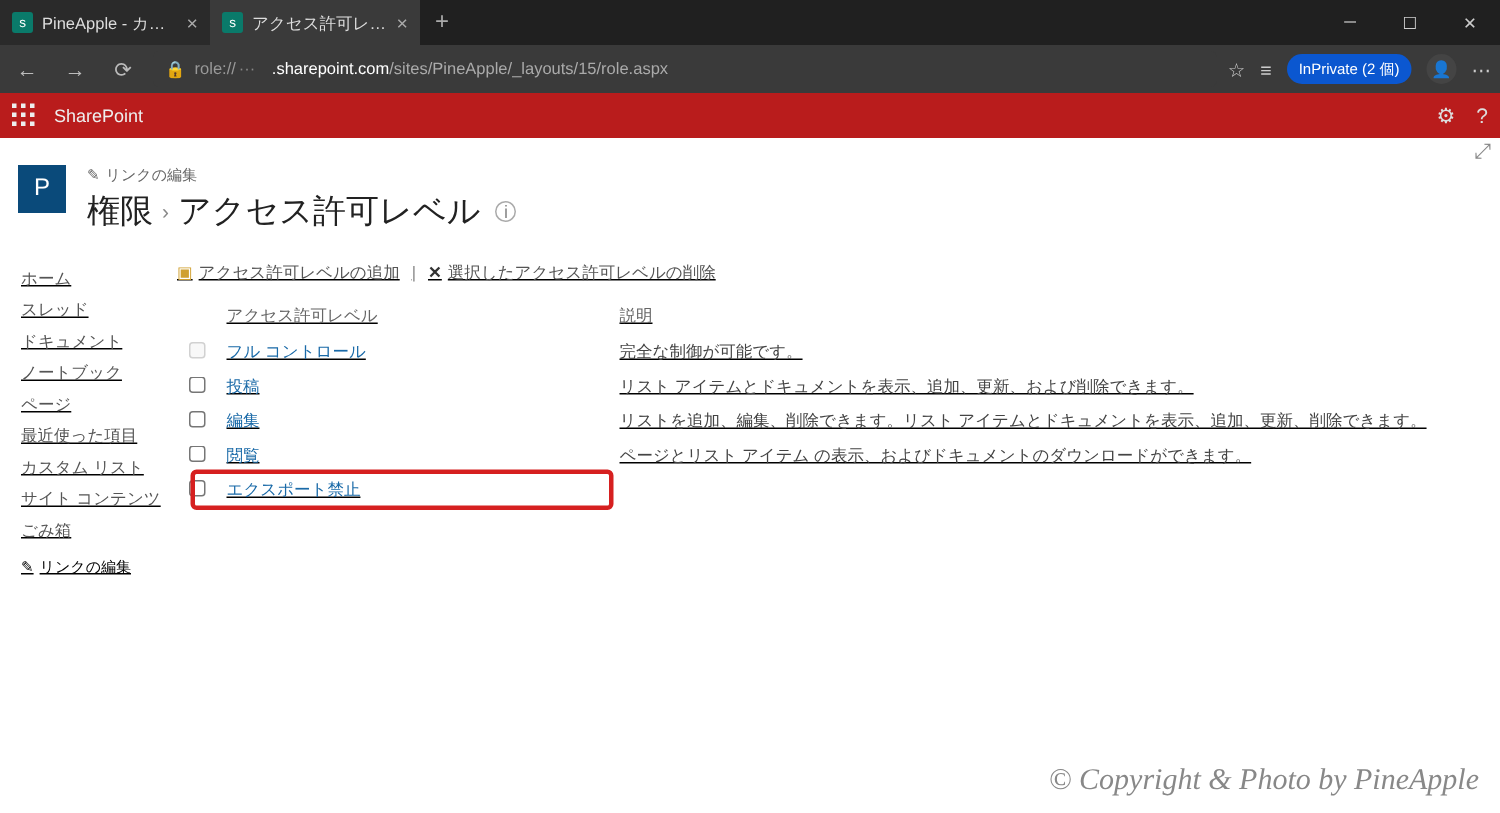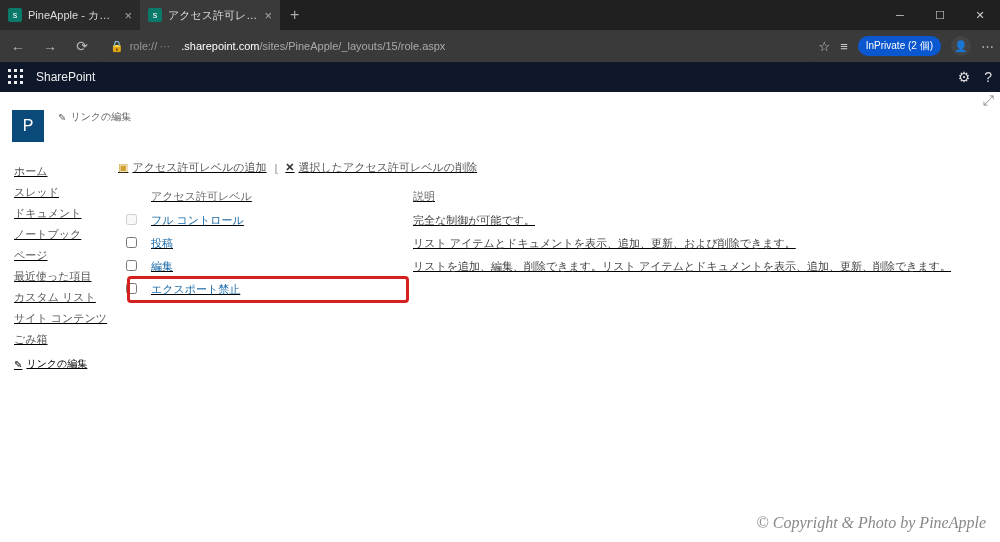--- a/index.html
+++ b/index.html
@@ -21,21 +21,21 @@
 .addressbar { height: 32px; background: #3a3a3a; display: flex; align-items: center; padding: 0 6px; gap: 8px; }
 .addressbar .nav-btn { width: 24px; height: 24px; display: flex; align-items: center; justify-content: center; color: #bbb; font-size: 14px; }
 .addressbar .url-box { flex: 1; background: #3a3a3a; border-radius: 4px; height: 24px; display: flex; align-items: center; padding: 0 8px; font-size: 11px; color: #ccc; }
 .addressbar .url-box .lock { margin-right: 6px; color: #aaa; }
 .addressbar .right-icons { display: flex; align-items: center; gap: 10px; }
 .addressbar .right-icons .ic { color: #ccc; font-size: 13px; }
 .inprivate-badge { background: #0b57d0; color: #fff; font-size: 10px; padding: 3px 8px; border-radius: 10px; display: flex; align-items: center; gap: 4px; }
 .avatar-ic { width: 20px; height: 20px; border-radius: 50%; background: #444; color: #ccc; display: flex; align-items: center; justify-content: center; font-size: 11px; }
 
 
-.suitebar { height: 30px; background: #0f172a; display: flex; align-items: center; padding: 0 8px; color: #eee; font-size: 12px; }
+.suitebar { height: 30px; background: #b91c1c; display: flex; align-items: center; padding: 0 8px; color: #eee; font-size: 12px; }
 .suitebar .waffle { width: 16px; height: 16px; margin-right: 12px; position: relative; }
 .suitebar .waffle span { position: absolute; width: 3px; height: 3px; background: #eee; }
 .suitebar .right { margin-left: auto; display: flex; gap: 14px; align-items: center; color: #ddd; font-size: 14px; }
 
 
 .content { position: relative; background: #fff; height: calc(542px - 30px - 32px - 30px); }
 .ribbon-strip { position: absolute; top: 0; right: 6px; color: #888; font-size: 14px; }
 
 .header-block { display: flex; align-items: flex-start; padding: 18px 0 0 12px; }
 .site-icon { width: 32px; height: 32px; background: #0a4a7a; color: #fff; display: flex; align-items: center; justify-content: center; font-size: 16px; margin-right: 14px; }
@@ -58,21 +58,21 @@
 .toolbar .tb-x { color: #333; font-weight: bold; }
 
 .perm-table { width: 100%; font-size: 11px; }
 .perm-table th { text-align: left; font-weight: 400; color: #666; padding: 4px 6px; }
 .perm-table td { padding: 3px 6px; vertical-align: middle; color: #444; }
 .perm-table td.name a { color: #1a6aa8; text-decoration: none; text-align: right; }
 .perm-table input[type=checkbox] { width: 11px; height: 11px; }
 .highlight-row td.name { position: relative; }
 .highlight-box { position: absolute; left: -18px; right: -4px; top: -3px; bottom: -3px; border: 3px solid #d62020; border-radius: 4px; pointer-events: none; }
 
-.watermark { position: absolute; bottom: 10px; right: 14px; font-family: Georgia, serif; font-size: 16px; color: #888; font-style: italic; }
+.watermark { position: absolute; bottom: 10px; right: 14px; font-family: Georgia, serif; font-size: 20px; color: #888; font-style: italic; }
 </style>
 </head>
 <body>
 
 <div class="titlebar">
   <div class="tab inactive">
     <span class="favicon">s</span>
     <span class="tab-title">PineApple - カスタム リスト - すべて</span>
     <span class="tab-close">×</span>
   </div>
@@ -133,20 +133,26 @@
 <div class="content">
   <div class="ribbon-strip">⤢</div>
 
   <div class="header-block">
     <div class="site-icon">P</div>
     <div class="header-text">
       <div class="edit-links">
         <span>✎</span>
         <span>リンクの編集</span>
       </div>
+      <h1>
+        <span class="bc-link">権限</span>
+        <span class="sep">›</span>
+        <span>アクセス許可レベル</span>
+        <span class="info-ic">i</span>
+      </h1>
     </div>
   </div>
 
   <div class="body-row">
     <div class="leftnav">
       <a>ホーム</a>
       <a>スレッド</a>
       <a>ドキュメント</a>
       <a>ノートブック</a>
       <a>ページ</a>
@@ -186,20 +192,25 @@
             <tr>
               <td><input type="checkbox" style=""></td>
               <td class="name"><a href="#">投稿</a></td>
               <td>リスト アイテムとドキュメントを表示、追加、更新、および削除できます。</td>
             </tr>
             <tr>
               <td><input type="checkbox" style=""></td>
               <td class="name"><a href="#">編集</a></td>
               <td>リストを追加、編集、削除できます。リスト アイテムとドキュメントを表示、追加、更新、削除できます。</td>
             </tr>
+            <tr>
+              <td><input type="checkbox" style=""></td>
+              <td class="name"><a href="#">閲覧</a></td>
+              <td>ページとリスト アイテム の表示、およびドキュメントのダウンロードができます。</td>
+            </tr>
             <tr class="highlight-row">
               <td><input type="checkbox" style=""></td>
               <td class="name"><a href="#">エクスポート禁止</a><div class="highlight-box"></div></td>
               <td></td>
             </tr>
           </tbody>
       </table>
     </div>
   </div>
 

